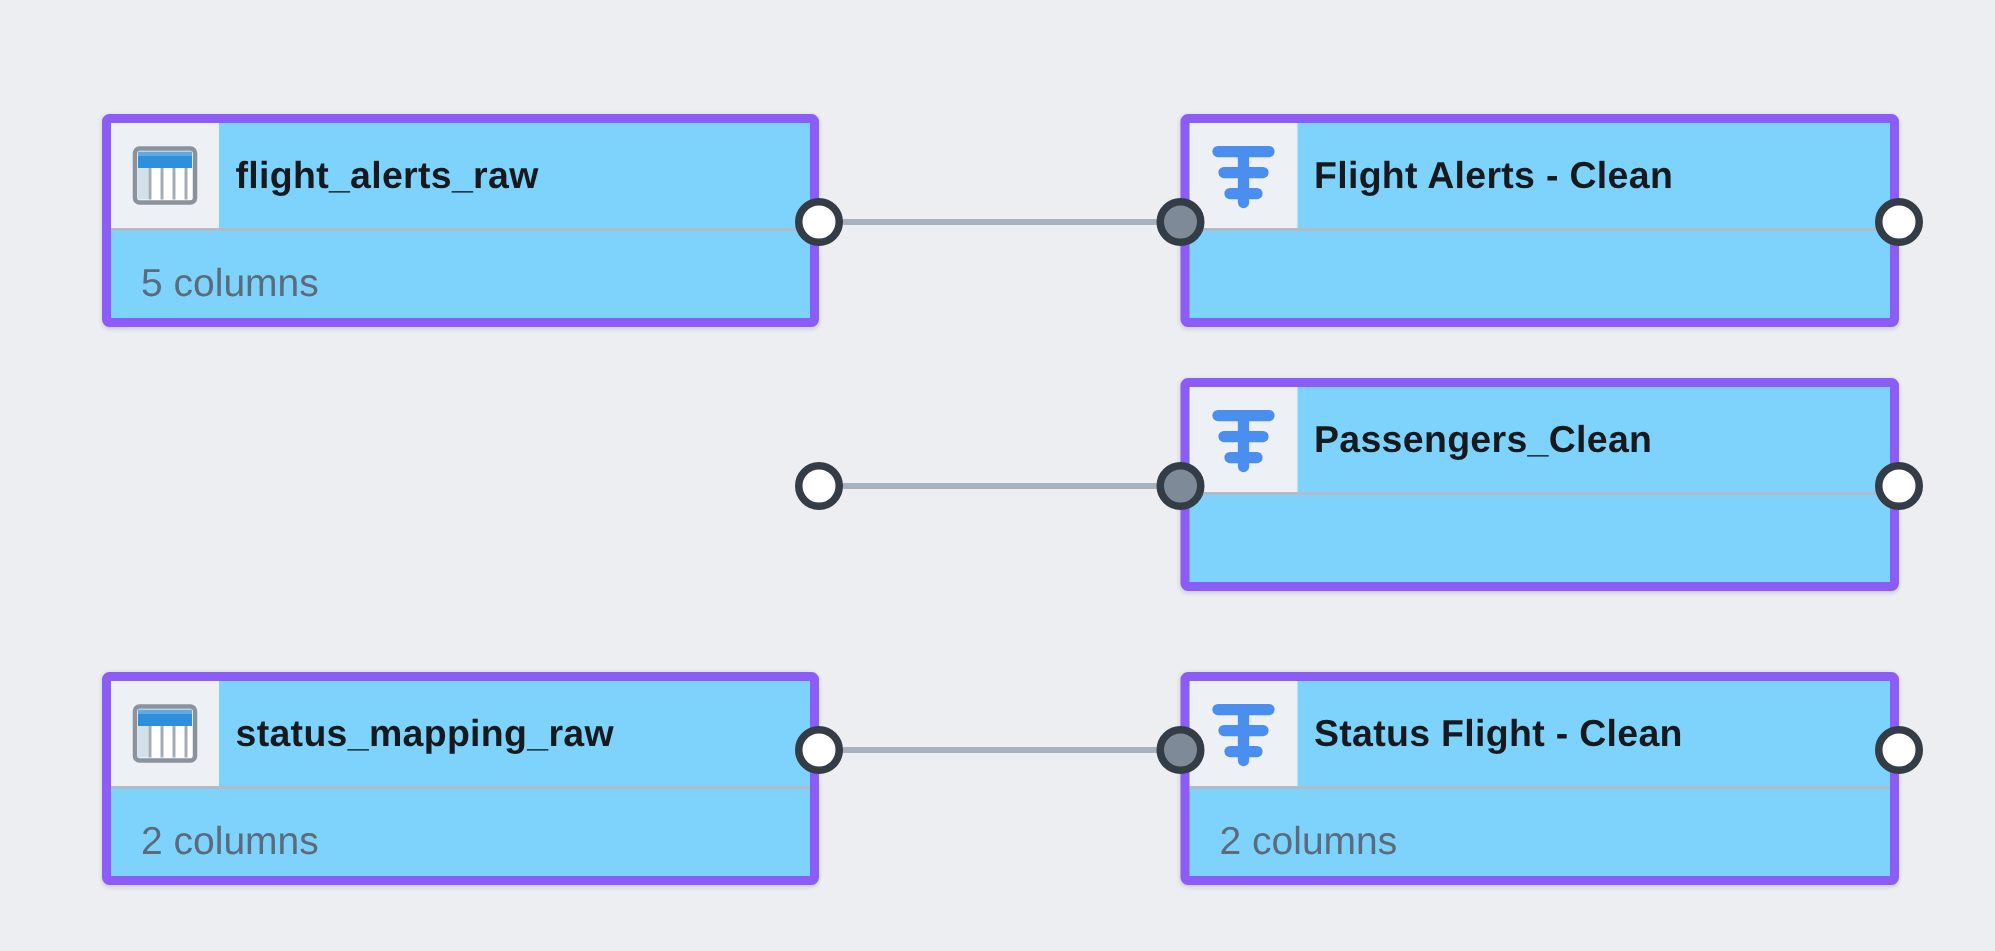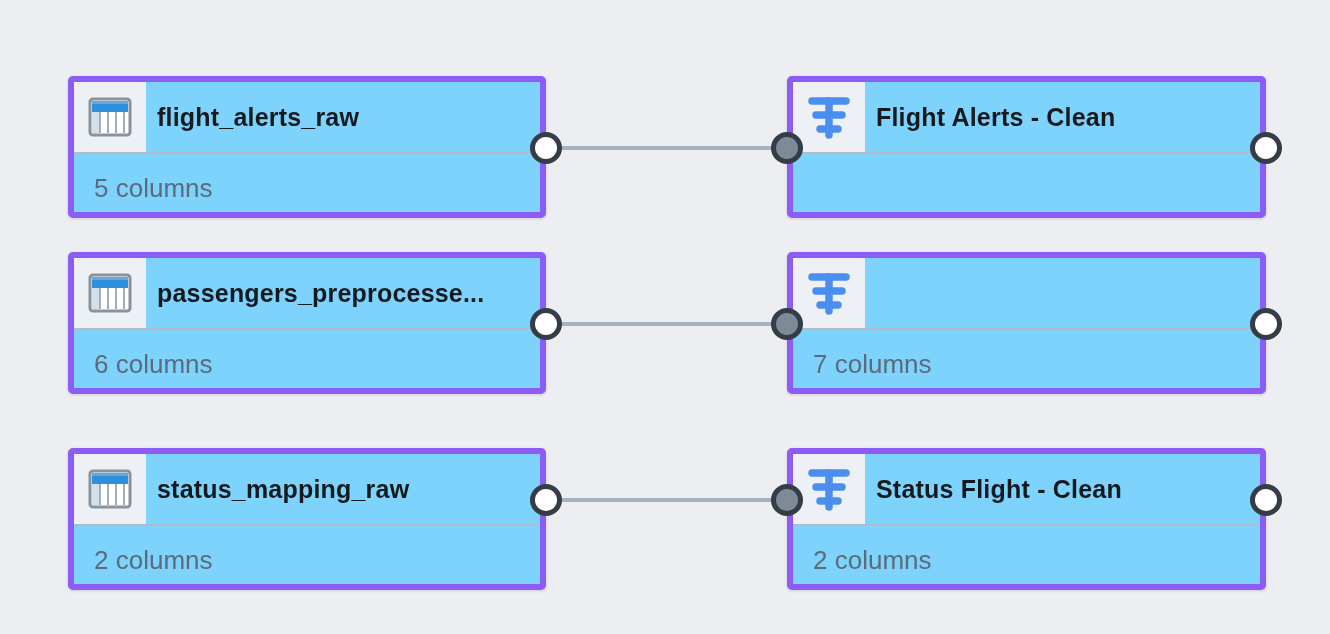--- a/index.html
+++ b/index.html
@@ -143,96 +143,72 @@
             <line x1="5" y1="8" x2="39" y2="8"></line>
             <line x1="9" y1="22" x2="35" y2="22"></line>
             <line x1="13" y1="36" x2="31" y2="36"></line>
           </g>
         </svg>
       </div>
       <div class="node-title">Flight Alerts - Clean</div>
     </div>
   </div>
 
-  <div class="node col-left row-1">
+
+  <div class="node col-right row-1">
+    <div class="node-header">
+      <div class="icon-chip">
+        <svg width="44" height="48" viewBox="0 0 44 48">
+          <g stroke="#4a8ef0" stroke-width="7.5" stroke-linecap="round" fill="none">
+            <line x1="22" y1="8" x2="22" y2="42"></line>
+            <line x1="5" y1="8" x2="39" y2="8"></line>
+            <line x1="9" y1="22" x2="35" y2="22"></line>
+            <line x1="13" y1="36" x2="31" y2="36"></line>
+          </g>
+        </svg>
+      </div>
+      <div class="node-title">Passengers_Clean</div>
+    </div>
+  </div>
+
+  <div class="node col-left row-2">
     <div class="node-header">
       <div class="icon-chip">
         <svg width="44" height="40" viewBox="0 0 44 40">
           <rect x="2" y="2" width="40" height="36" rx="3" fill="#ffffff" stroke="#8a929c" stroke-width="3"></rect>
           <rect x="4" y="4" width="36" height="4" fill="#61a9e2"></rect>
           <rect x="4" y="7" width="36" height="8" fill="#2e8fdd"></rect>
           <rect x="4" y="15" width="7" height="21" fill="#d3dfe9"></rect>
           <g fill="#a4adb6">
             <rect x="11" y="15" width="2" height="21"></rect>
             <rect x="19" y="15" width="2" height="21"></rect>
             <rect x="27" y="15" width="2" height="21"></rect>
             <rect x="35" y="15" width="2" height="21"></rect>
           </g>
         </svg>
       </div>
-      <div class="node-title">passengers_preprocesse...</div>
+      <div class="node-title">status_mapping_raw</div>
     </div>
     <div class="node-body">
-      <div class="node-subtitle">6 columns</div>
-    </div>
-  </div>
-
-  <div class="node col-right row-1">
+      <div class="node-subtitle">2 columns</div>
+    </div>
+  </div>
+
+  <div class="node col-right row-2">
     <div class="node-header">
       <div class="icon-chip">
         <svg width="44" height="48" viewBox="0 0 44 48">
           <g stroke="#4a8ef0" stroke-width="7.5" stroke-linecap="round" fill="none">
             <line x1="22" y1="8" x2="22" y2="42"></line>
             <line x1="5" y1="8" x2="39" y2="8"></line>
             <line x1="9" y1="22" x2="35" y2="22"></line>
             <line x1="13" y1="36" x2="31" y2="36"></line>
           </g>
         </svg>
       </div>
-    </div>
-    <div class="node-body">
-      <div class="node-subtitle">7 columns</div>
-    </div>
-  </div>
-
-  <div class="node col-left row-2">
-    <div class="node-header">
-      <div class="icon-chip">
-        <svg width="44" height="40" viewBox="0 0 44 40">
-          <rect x="2" y="2" width="40" height="36" rx="3" fill="#ffffff" stroke="#8a929c" stroke-width="3"></rect>
-          <rect x="4" y="4" width="36" height="4" fill="#61a9e2"></rect>
-          <rect x="4" y="7" width="36" height="8" fill="#2e8fdd"></rect>
-          <rect x="4" y="15" width="7" height="21" fill="#d3dfe9"></rect>
-          <g fill="#a4adb6">
-            <rect x="11" y="15" width="2" height="21"></rect>
-            <rect x="19" y="15" width="2" height="21"></rect>
-            <rect x="27" y="15" width="2" height="21"></rect>
-            <rect x="35" y="15" width="2" height="21"></rect>
-          </g>
-        </svg>
-      </div>
-      <div class="node-title">status_mapping_raw</div>
-    </div>
-    <div class="node-body">
-      <div class="node-subtitle">2 columns</div>
-    </div>
-  </div>
-
-  <div class="node col-right row-2">
-    <div class="node-header">
-      <div class="icon-chip">
-        <svg width="44" height="48" viewBox="0 0 44 48">
-          <g stroke="#4a8ef0" stroke-width="7.5" stroke-linecap="round" fill="none">
-            <line x1="22" y1="8" x2="22" y2="42"></line>
-            <line x1="5" y1="8" x2="39" y2="8"></line>
-            <line x1="9" y1="22" x2="35" y2="22"></line>
-            <line x1="13" y1="36" x2="31" y2="36"></line>
-          </g>
-        </svg>
-      </div>
       <div class="node-title">Status Flight - Clean</div>
     </div>
     <div class="node-body">
       <div class="node-subtitle">2 columns</div>
     </div>
   </div>
 
   <div class="port output x-left-out row-0"></div>
   <div class="port input  x-right-in row-0"></div>
   <div class="port output x-right-out row-0"></div>

